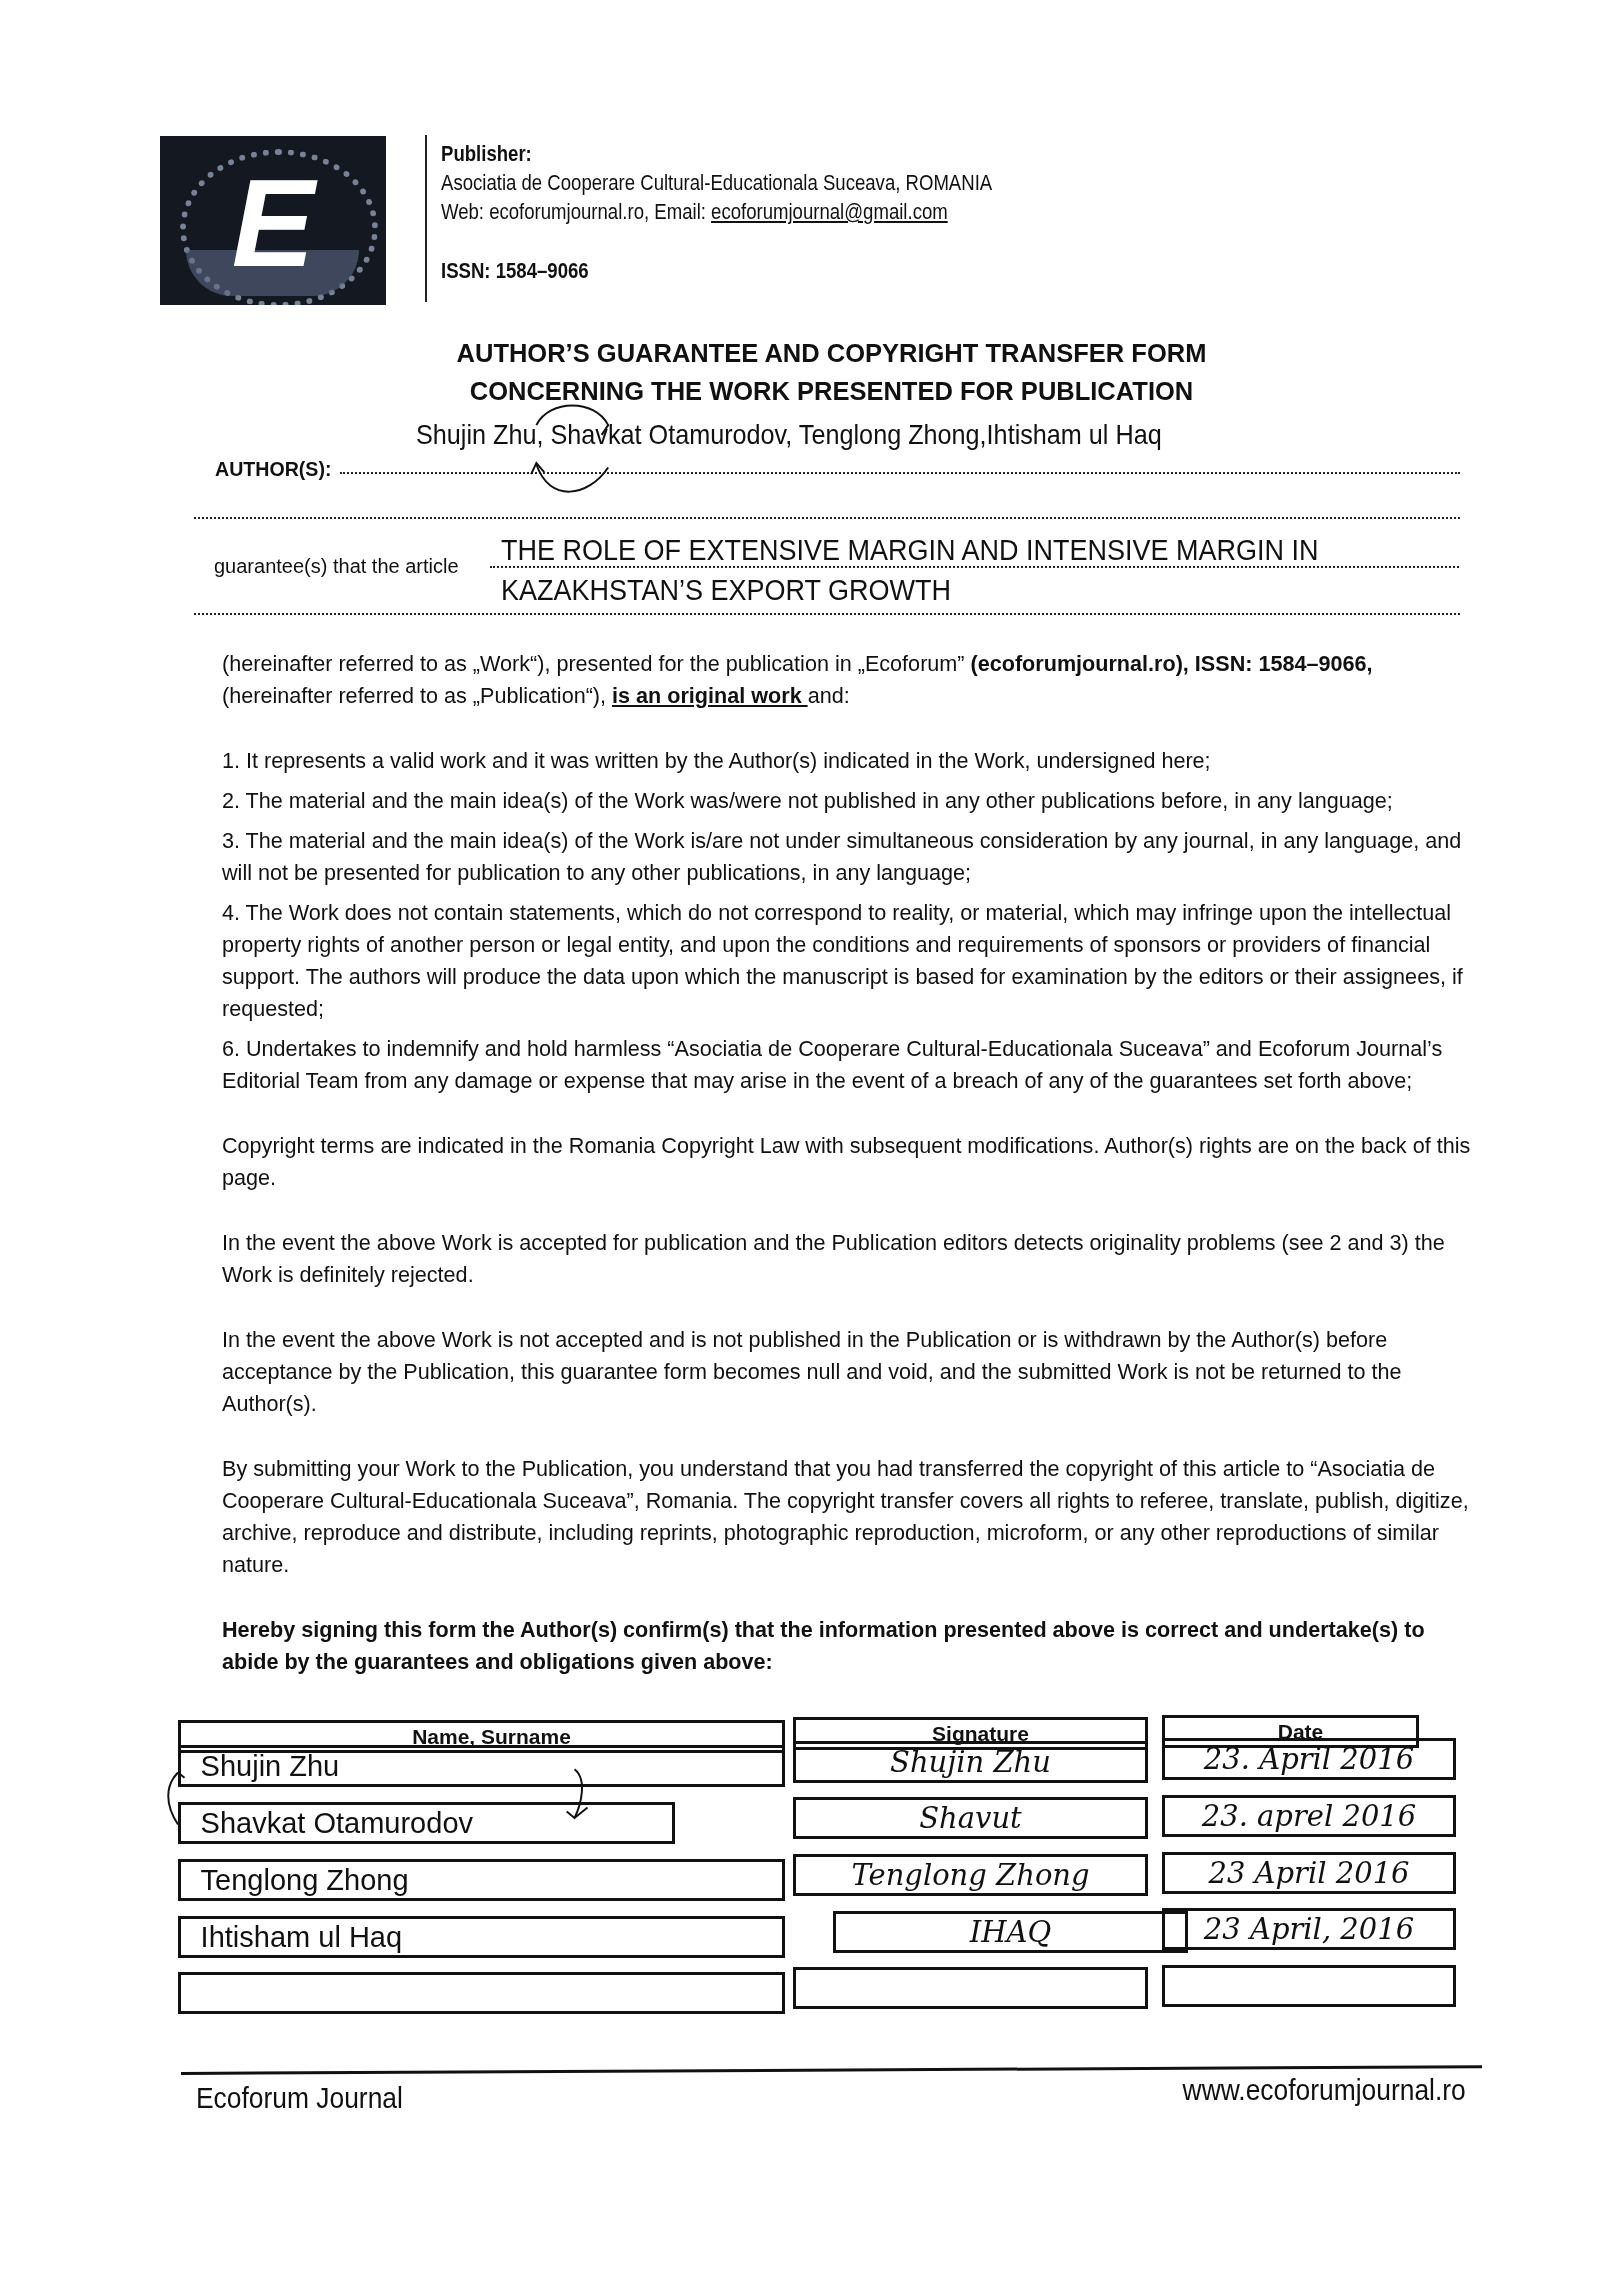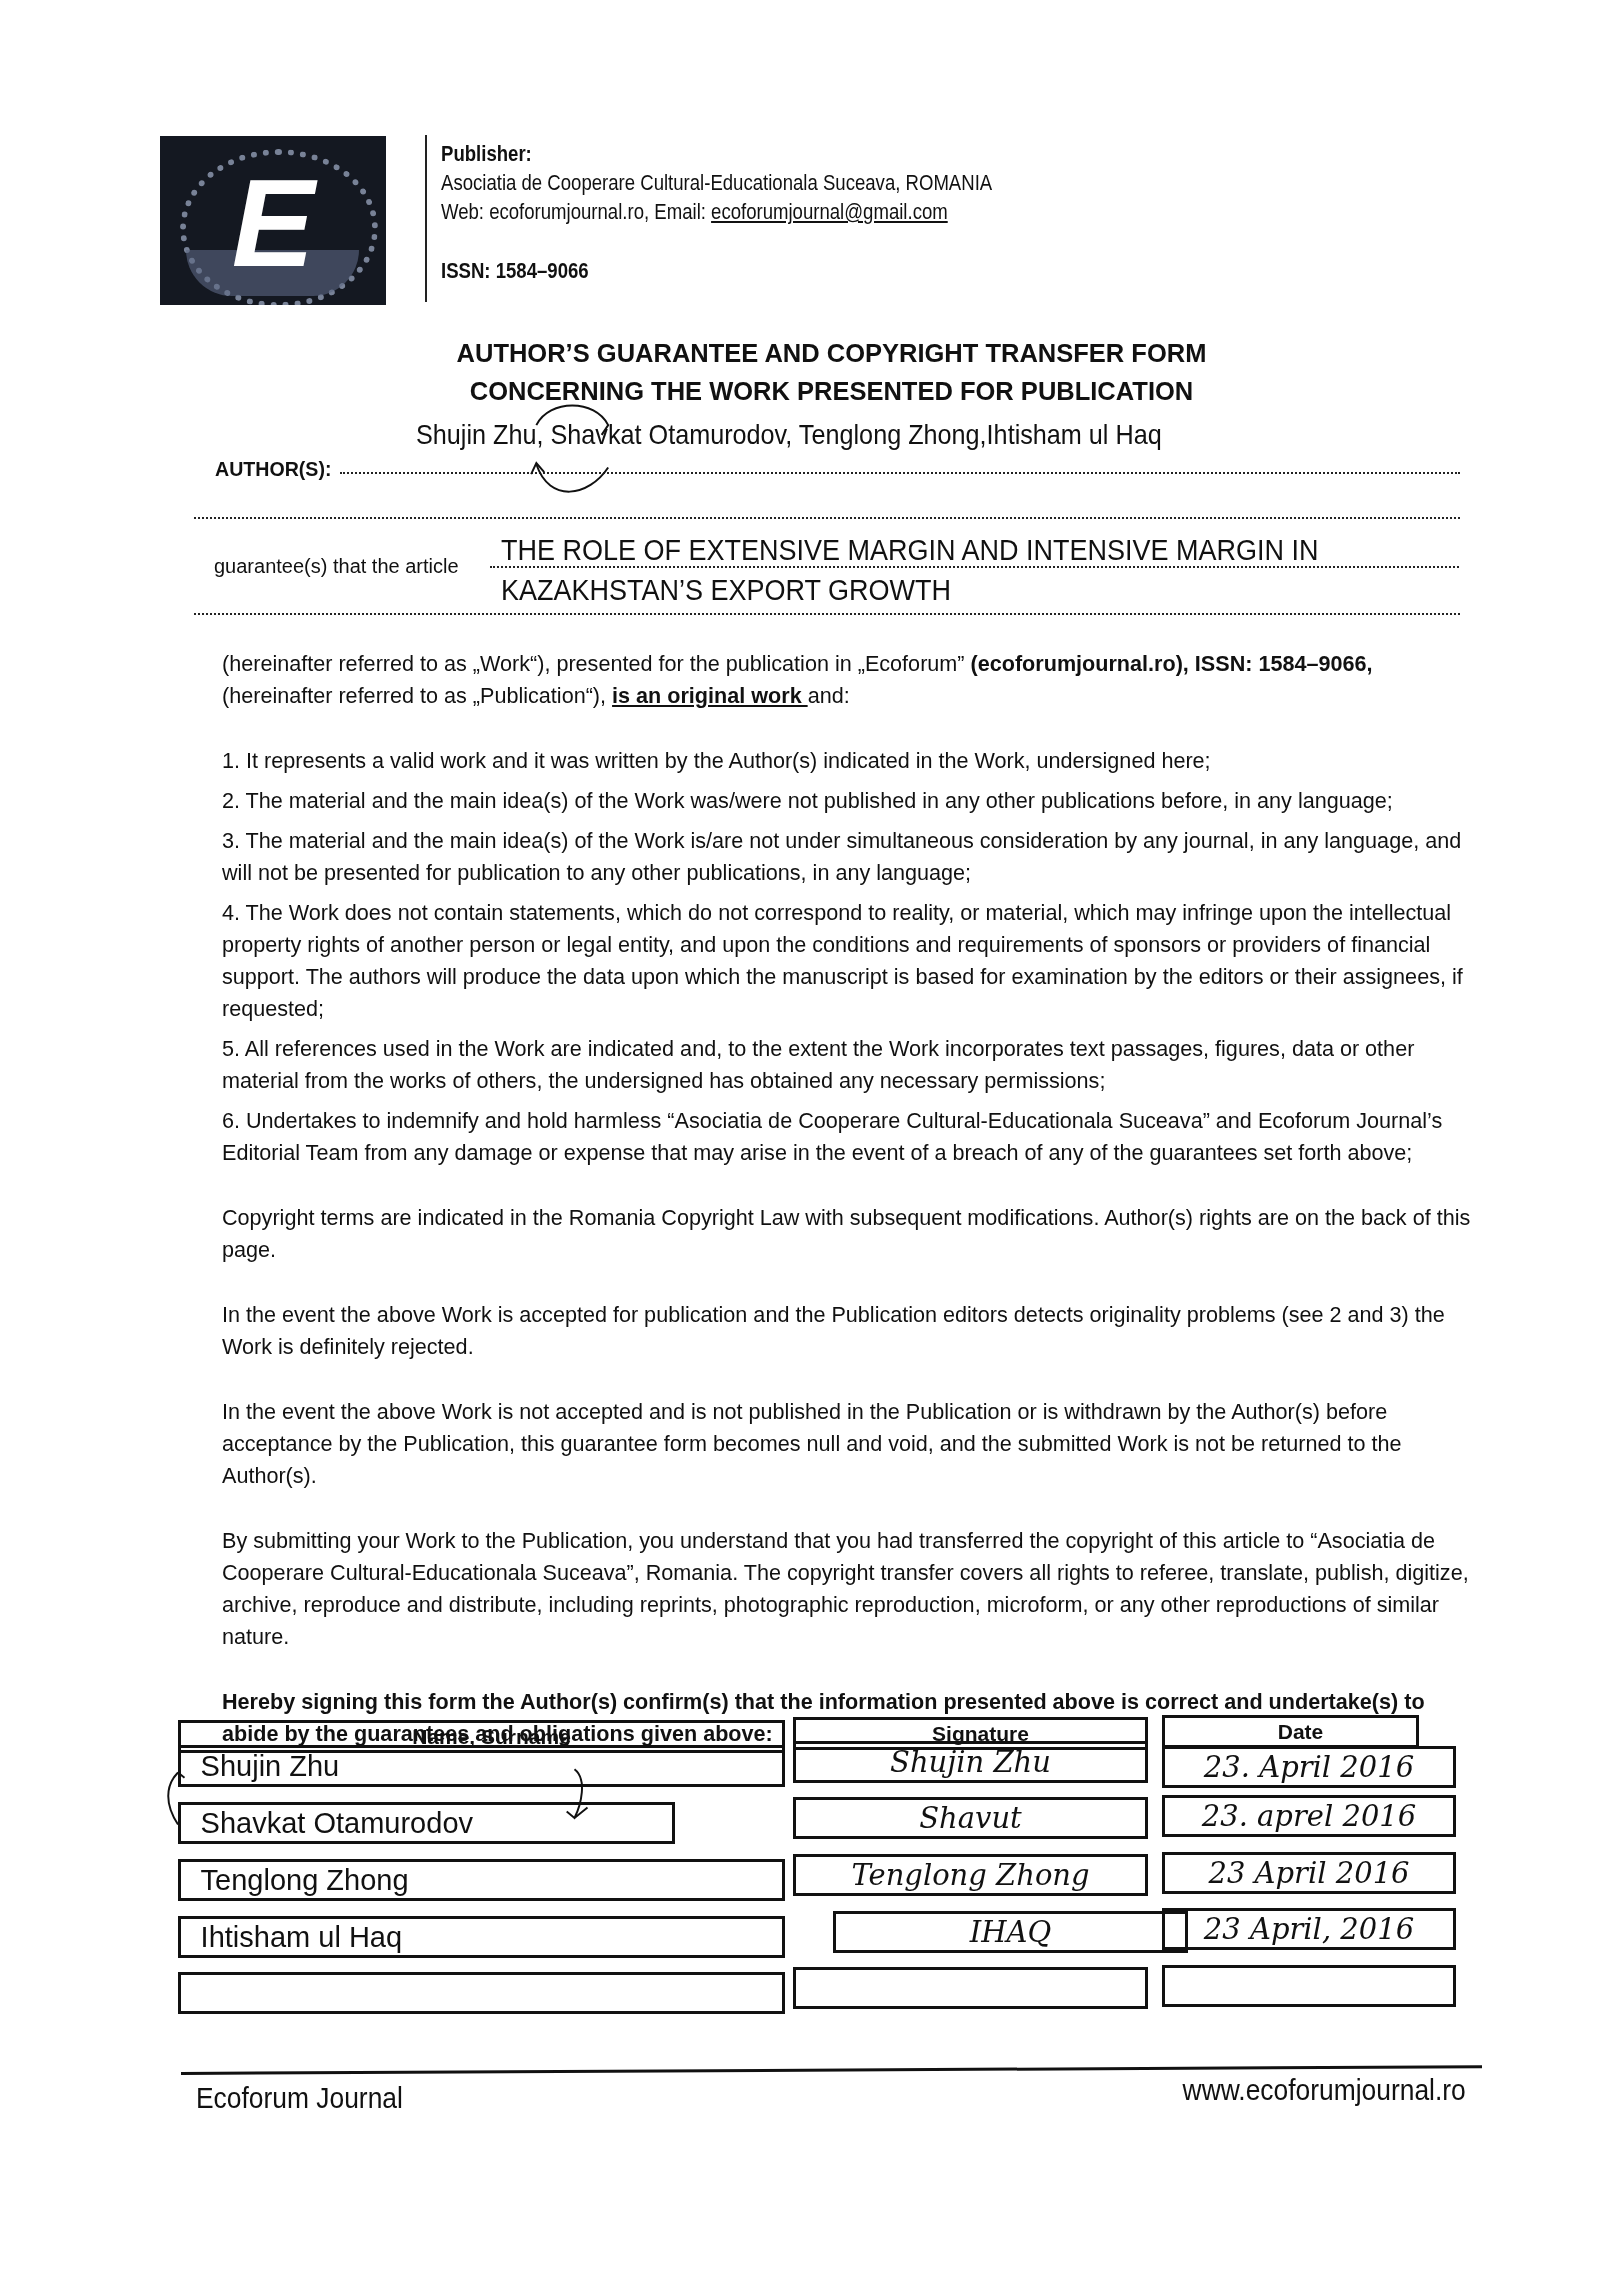--- a/index.html
+++ b/index.html
@@ -88,41 +88,40 @@
 <div class="dotline" style="left:490px; top:566px; width:969px;"></div>
 <div class="dotline" style="left:194px; top:613px; width:1266px;"></div>
 
 <div id="body-text" class="abs body-font">
   <p><span>(hereinafter referred to as „Work“), presented for the publication in „Ecoforum” </span><span class="bold">(ecoforumjournal.ro), ISSN: 1584–9066,</span><span> (hereinafter referred to as „Publication“), </span><span class="bold ul">is an original work </span><span>and:</span></p>
   <div class="gap-md"></div>
   <p>1. It represents a valid work and it was written by the Author(s) indicated in the Work, undersigned here;</p>
   <p>2. The material and the main idea(s) of the Work was/were not published in any other publications before, in any language;</p>
   <p>3. The material and the main idea(s) of the Work is/are not under simultaneous consideration by any journal, in any language, and will not be presented for publication to any other publications, in any language;</p>
   <p>4. The Work does not contain statements, which do not correspond to reality, or material, which may infringe upon the intellectual property rights of another person or legal entity, and upon the conditions and requirements of sponsors or providers of financial support. The authors will produce the data upon which the manuscript is based for examination by the editors or their assignees, if requested;</p>
-  <p>5. All references used in the Work are indicated and, to the extent the Work incorporates text passages, figures, data or other material from the works of others, the undersigned has obtained any necessary permissions;</p>
   <p>6. Undertakes to indemnify and hold harmless “Asociatia de Cooperare Cultural-Educationala Suceava” and Ecoforum Journal’s Editorial Team from any damage or expense that may arise in the event of a breach of any of the guarantees set forth above;</p>
   <div class="gap-md"></div>
   <p>Copyright terms are indicated in the Romania Copyright Law with subsequent modifications. Author(s) rights are on the back of this page.</p>
   <div class="gap-md"></div>
   <p>In the event the above Work is accepted for publication and the Publication editors detects originality problems (see 2 and 3) the Work is definitely rejected.</p>
   <div class="gap-md"></div>
   <p>In the event the above Work is not accepted and is not published in the Publication or is withdrawn by the Author(s) before acceptance by the Publication, this guarantee form becomes null and void, and the submitted Work is not be returned to the Author(s).</p>
   <div class="gap-md"></div>
   <p>By submitting your Work to the Publication, you understand that you had transferred the copyright of this article to “Asociatia de Cooperare Cultural-Educationala Suceava”, Romania. The copyright transfer covers all rights to referee, translate, publish, digitize, archive, reproduce and distribute, including reprints, photographic reproduction, microform, or any other reproductions of similar nature.</p>
   <div class="gap-md"></div>
   <p class="bold">Hereby signing this form the Author(s) confirm(s) that the information presented above is correct and undertake(s) to abide by the guarantees and obligations given above:</p>
 </div>
 
 <div class="cell head body-font" style="left:178px; top:1699px; width:607px; height:33px;">Name, Surname</div>
 <div class="cell head body-font" style="left:793px; top:1696px; width:355px; height:33px;">Signature</div>
 <div class="cell head body-font" style="left:1162px; top:1694px; width:257px; height:33px;">Date</div>
 
 <div class="cell name sans-narrow" style="left:178px; top:1745px; width:607px; height:42px;">Shujin Zhu</div>
 <div class="cell sig" style="left:793px; top:1741px; width:355px; height:42px;">Shujin Zhu</div>
-<div class="cell date" style="left:1162px; top:1738px; width:294px; height:42px;margin-top:8px;">23. April 2016</div>
+<div class="cell date" style="left:1162px; top:1738px; width:294px; height:42px;">23. April 2016</div>
 
 <div class="cell name sans-narrow" style="left:178px; top:1802px; width:497px; height:42px;">Shavkat Otamurodov</div>
 <div class="cell sig" style="left:793px; top:1797px; width:355px; height:42px;">Shavut</div>
 <div class="cell date" style="left:1162px; top:1795px; width:294px; height:42px;">23. aprel 2016</div>
 
 <div class="cell name sans-narrow" style="left:178px; top:1859px; width:607px; height:42px;">Tenglong Zhong</div>
 <div class="cell sig" style="left:793px; top:1854px; width:355px; height:42px;">Tenglong Zhong</div>
 <div class="cell date" style="left:1162px; top:1852px; width:294px; height:42px;">23 April 2016</div>
 
 <div class="cell name sans-narrow" style="left:178px; top:1916px; width:607px; height:42px;">Ihtisham ul Haq</div>

